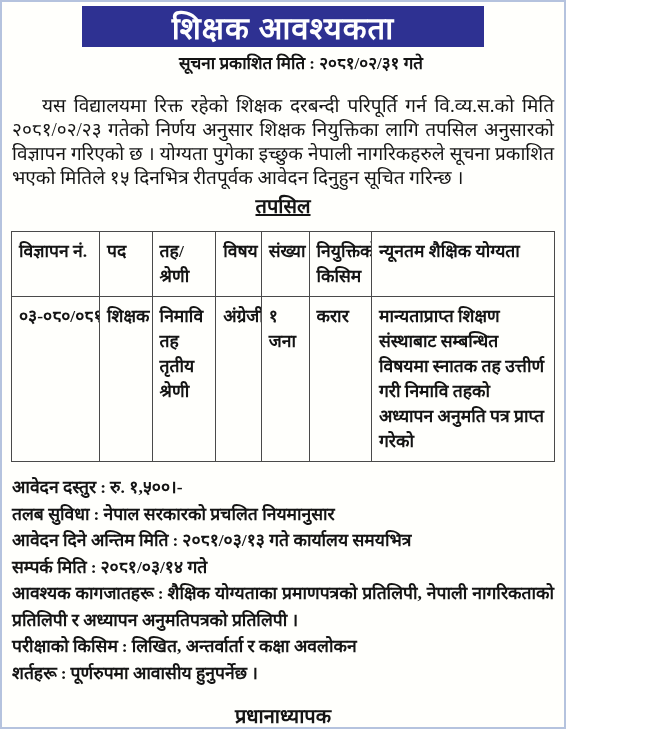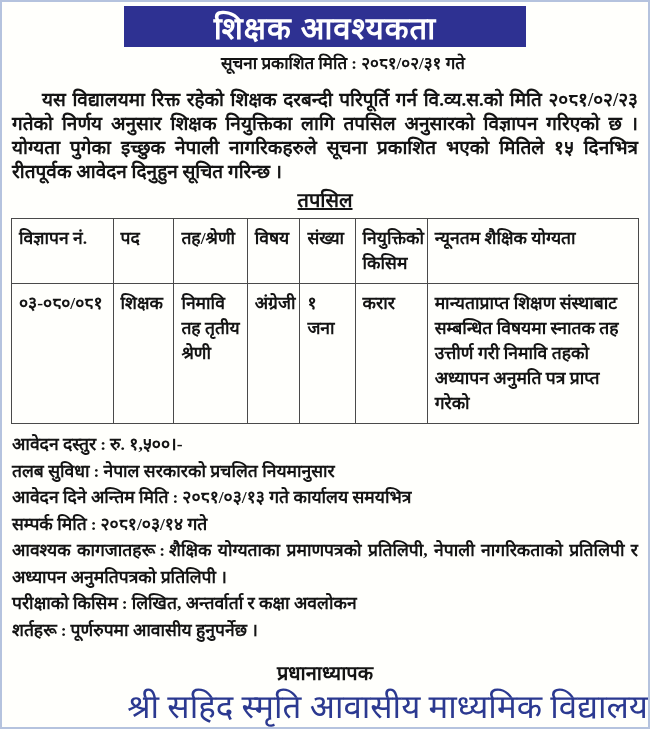--- a/index.html
+++ b/index.html
@@ -3,21 +3,21 @@
 <meta charset="utf-8">
 <style>
   html, body {
     margin: 0;
     padding: 0;
     background: #ffffff;
     font-family: "Liberation Serif", "DejaVu Serif", serif;
   }
   .page {
     position: relative;
-    width: 650px;
+    width: 566px;
     height: 729px;
     box-sizing: border-box;
     border: 2px solid #b5c3de;
     background: #fffffc;
     overflow: hidden;
     color: #141414;
   }
   .title-bar {
     width: 402px;
     height: 41px;
@@ -35,37 +35,37 @@
     white-space: nowrap;
   }
   .pub-date {
     text-align: center;
     font-size: 17px;
     font-weight: 600;
     margin: 4px 0 2px 0;
     padding-left: 36px;
   }
   .intro {
-    margin: 14px 10px 2px 10px;
+    margin: 20px 10px 2px 10px;
     font-size: 19px;
-    font-weight: 700;
+    font-weight: 400;
     line-height: 24px;
     text-align: justify;
     text-indent: 30px;
   }
   .tapsil {
     text-align: center;
     font-size: 20px;
     font-weight: bold;
     text-decoration: underline;
     margin: 1px 0 5px 0;
   }
   table.vacancy {
     width: calc(100% - 18px);
-    margin: 0 9px;
+    margin: 12px 9px;
     border-collapse: collapse;
     table-layout: fixed;
     padding-left: 15px;
   }
   table.vacancy th, table.vacancy td {
     border: 1.6px solid #4a4a4a;
     padding: 7px 7px;
     font-size: 17.5px;
     font-weight: 600;
     vertical-align: top;

